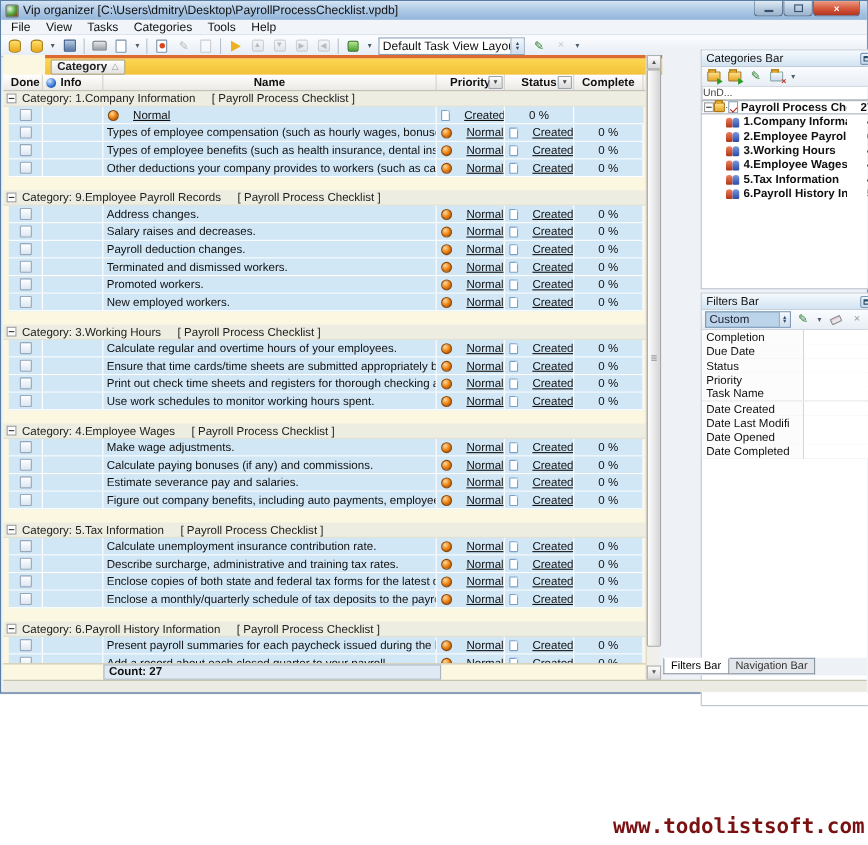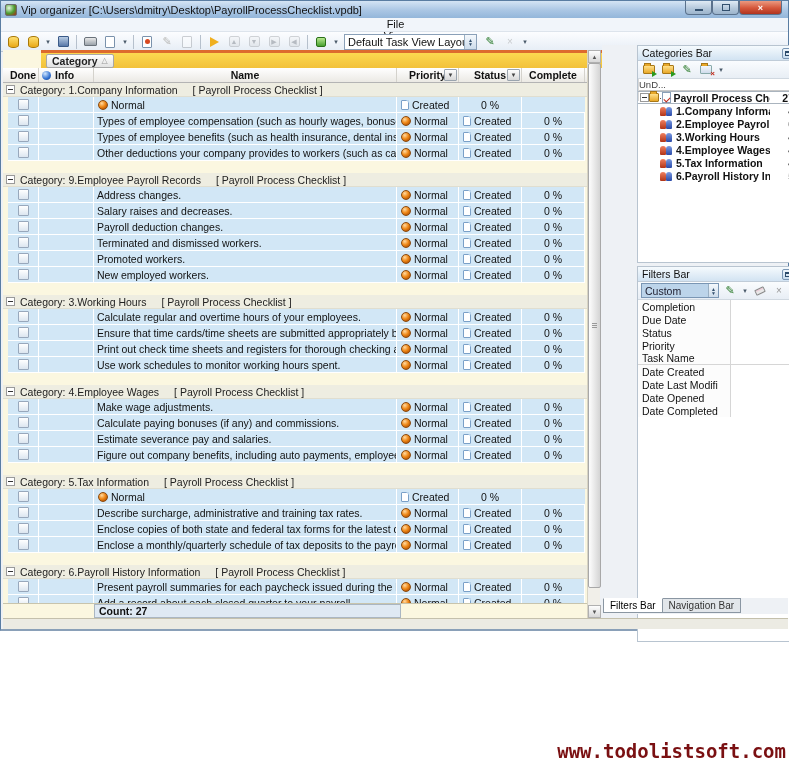--- a/index.html
+++ b/index.html
@@ -14,21 +14,21 @@
   .app-icon { width:12px; height:12px; margin-right:4px; border-radius:2px; background:radial-gradient(circle at 30% 30%,#e8f8e0,#4a9c30 55%,#a82818); border:1px solid #6a6a6a; }
   .title-text { font-size:11px; color:#111; white-space:nowrap; }
   .win-btns { position:absolute; right:6px; top:0; display:flex; }
   .wbtn { height:14px; border:1px solid #5a718c; border-top:none; border-radius:0 0 4px 4px; display:flex; align-items:center; justify-content:center; color:#fff; font-size:9px; font-weight:bold; }
   .wbtn.min,.wbtn.max { width:27px; background:linear-gradient(#dfeaf4,#b2c6da 60%,#9cb4cc); color:#33506e; }
   .wbtn.close { width:43px; background:linear-gradient(#eb9a80,#d4563a 55%,#b03420); }
   .glyph-min { width:8px; height:2px; background:#33506e; margin-top:5px; }
   .glyph-max { width:8px; height:7px; border:1px solid #33506e; background:transparent; }
 
   
-  .menubar { height:14px; background:#f1f5fa; border-bottom:1px solid #dde4ec; display:flex; align-items:center; padding-left:2px;flex-direction:column; }
+  .menubar { height:14px; background:#f1f5fa; border-bottom:1px solid #dde4ec; display:flex; align-items:center; padding-left:2px; }
   .menu-item { font-size:11px; color:#111; padding:0 7px; cursor:default; }
 
   
   .toolbar { height:20px; background:linear-gradient(#fcfdff,#e6edf5); border-bottom:1px solid #bcc8d4; display:flex; align-items:center; padding:0 3px; gap:2px; }
   .tbtn { width:18px; height:17px; border-radius:2px; display:flex; align-items:center; justify-content:center; }
   .tbtn.disabled { opacity:.4; filter:grayscale(.8); }
   .tsep { width:1px; height:14px; background:#b6c0cc; margin:0 2px; }
   .tdrop { font-size:7px; color:#4a5a6a; width:8px; text-align:center; }
   .i-db { width:11px; height:12px; background:linear-gradient(#ffe070,#e8a818); border:1px solid #a87808; border-radius:5px/3px; }
   .i-disk { width:11px; height:11px; background:linear-gradient(#b8cce4,#5878a8); border:1px solid #3a5a88; border-radius:1px; }
@@ -58,21 +58,21 @@
   .rows { width:584px; height:520px; overflow:hidden; }
   .grow { height:14px; background:#eeede1; border-bottom:1px solid #e0ded0; display:flex; align-items:center; font-size:10.5px; color:#222; gap:5px; padding-left:3px; }
   .grow .suffix { margin-left:10px; }
   .exp { width:9px; height:9px; border:1px solid #9a9a9a; background:#fff; position:relative; flex:none; }
   .exp::after { content:""; position:absolute; left:1px; right:1px; top:3px; height:1px; background:#333; }
   .trow { margin-left:5px; width:577px; height:16px; display:grid; grid-template-columns:31px 55px 303px 62px 63px 63px; background:#d2e7f6; border-bottom:1px solid #fff; }
   .cell { border-right:1px solid #fff; display:flex; align-items:center; overflow:hidden; }
   .c-done { justify-content:center; }
   .cbx { width:11px; height:11px; border:1px solid #98a8bc; background:linear-gradient(#fff,#dce6f0); border-radius:1px; }
   .c-name { padding-left:3px; font-size:10.5px; color:#111; white-space:nowrap; }
-  .c-pri,.c-status { padding-left:4px; gap:3px; font-size:10.5px; color:#111; }
+  .c-pri,.c-status { padding-left:4px; gap:13px; font-size:10.5px; color:#111;text-decoration:underline; }
   .c-comp { justify-content:center; font-size:10.5px; color:#111; }
   .i-sphere { width:10px; height:10px; border-radius:50%; background:radial-gradient(circle at 35% 30%,#ffd9a0,#f08a1a 45%,#b35000 85%); border:1px solid #8a4a10; flex:none; }
   .i-page { width:8px; height:10px; background:#fff; border:1px solid #7aa0c8; border-radius:1px; position:relative; flex:none; }
   .i-page::after { content:""; position:absolute; right:-1px; top:-1px; width:0; height:0; border-left:3px solid transparent; border-top:3px solid #b8d4ec; }
   .gap { height:12px; }
 
   .tfoot { height:15px; width:584px; position:relative; background:#fbf7e0; border-top:1px solid #c8c4ac; }
   .countband { position:absolute; left:91px; top:0; width:307px; height:14px; background:#dfe9f3; border:1px solid #aab6c2; display:flex; align-items:center; padding-left:4px; font-size:10.5px; font-weight:bold; color:#111; }
 
   .vscroll { position:absolute; right:0; top:0; width:13px; height:568px; background:#f1efe9; border-left:1px solid #d8d4c4; }
@@ -647,20 +647,23 @@
         <div class="grow">
           <span class="exp"></span>
           <span>Category: 5.Tax Information</span>
           <span class="suffix">[ Payroll Process Checklist ]</span>
         </div>
         <div class="trow">
           <div class="cell c-done">
             <span class="cbx"></span>
           </div>
           <div class="cell c-info"></div>
+          <div class="cell c-name">
+            <span>Calculate unemployment insurance contribution rate.</span>
+          </div>
           <div class="cell c-pri">
             <span class="i-sphere"></span>
             <span>Normal</span>
           </div>
           <div class="cell c-status">
             <span class="i-page"></span>
             <span>Created</span>
           </div>
           <div class="cell c-comp">
             <span>0 %</span>

